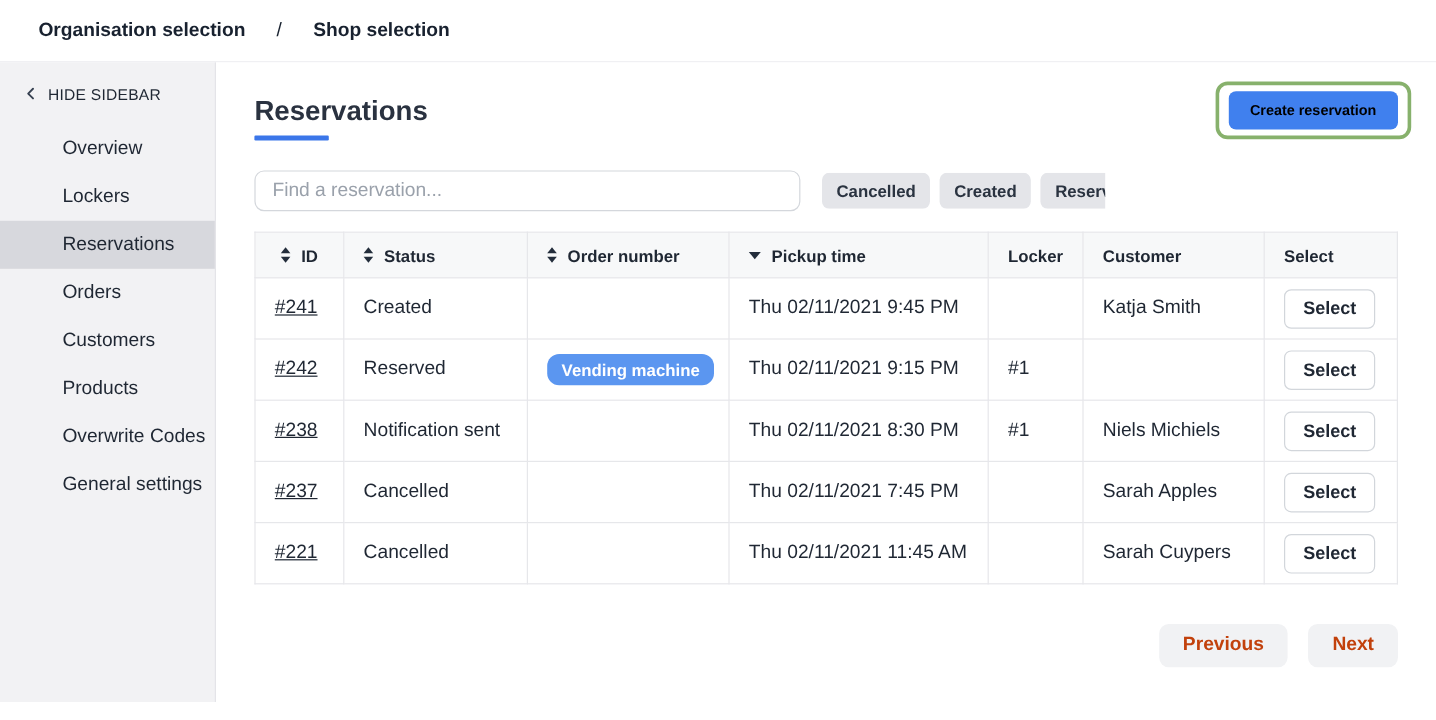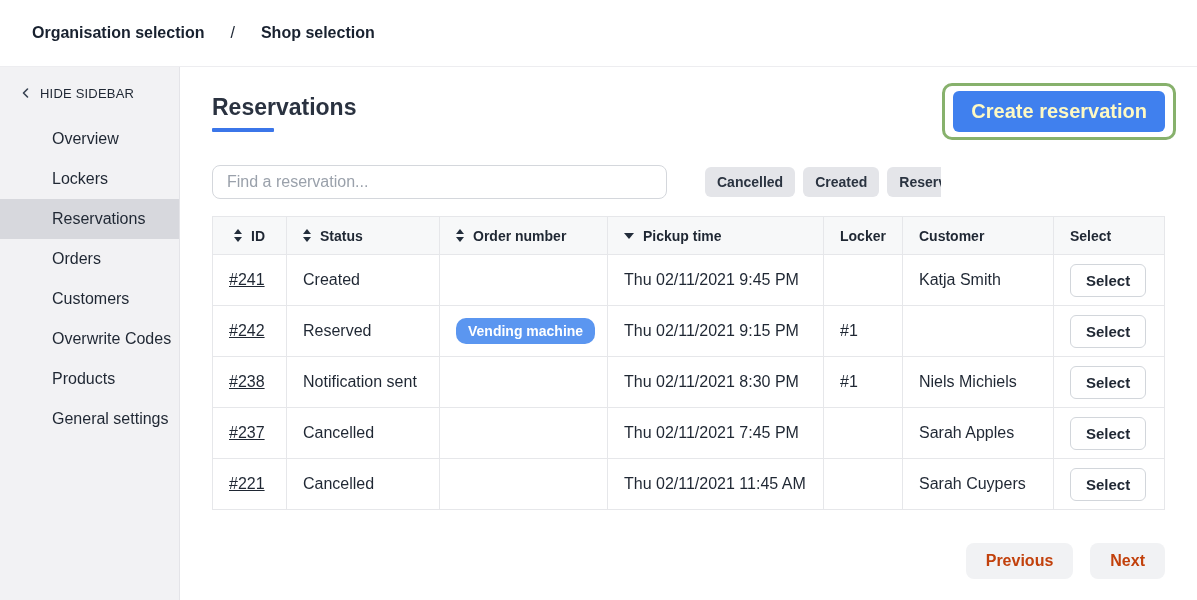--- a/index.html
+++ b/index.html
@@ -3,21 +3,21 @@
 <meta charset="utf-8">
 <style>
   * { margin:0; padding:0; box-sizing:border-box; }
   html,body { width:1197px; height:600px; }
   body {
     font-family:"Liberation Sans","DejaVu Sans",sans-serif;
     background:#ffffff; color:#1f2733; overflow:hidden;
   }
 
   
-  .topbar { height:67px; display:flex; align-items:center; padding:0 33px 0 32px; background:#fff; border-bottom:1px solid #ededf0; }
+  .topbar { height:52px; display:flex; align-items:center; padding:0 33px 0 32px; background:#fff; border-bottom:1px solid #ededf0; }
   .breadcrumb { display:flex; align-items:center; gap:26px; font-size:16px; }
   .crumb { font-weight:700; color:#18212f; cursor:pointer; }
   .crumb-sep { font-weight:400; color:#18212f; }
   .topbar-right { margin-left:auto; display:flex; align-items:center; gap:25px; }
   .doc-btn { border:1px solid #e3e5e8; background:#fff; border-radius:8px; padding:7px 15px; font-size:16px; color:#1f2733; cursor:pointer; font-family:inherit; }
   .bell-wrap { width:24px; height:24px; display:flex; align-items:center; justify-content:center; cursor:pointer; }
   .avatar { width:30px; height:30px; border-radius:50%; background:#74bd63; color:#fff; display:flex; align-items:center; justify-content:center; font-size:14px; font-weight:700; cursor:pointer; }
 
   
   .app-body { display:flex; height:533px; }
@@ -28,24 +28,24 @@
   .nav { margin-top:14px; display:flex; flex-direction:column; }
   .nav-item { height:40px; display:flex; align-items:center; padding-left:52px; font-size:16px; font-weight:500; color:#1f2733; cursor:pointer; white-space:nowrap; }
   .nav-item.active { background:#d7d8dd; }
 
   
   .main { flex:1; padding:27px 33px 0 32px; background:#fff; }
   .main-header { display:flex; justify-content:space-between; align-items:flex-start; }
   .page-title { font-size:23px; font-weight:700; color:#2a3240; }
   .title-underline { width:62px; height:4px; background:#3b76e9; margin-top:7px; border-radius:1px; }
   .create-wrap { border:3px solid #87b16c; border-radius:10px; padding:5px 8px; margin:-11px -11px 0 0; }
-  .create-btn { background:#4080ee; color:#fef9c3; border:none; border-radius:6px; padding:9px 18px; font-size:20px; font-weight:700; cursor:pointer; font-family:inherit; }
-
-  
-  .filter-row { display:flex; align-items:center; margin-top:25px;gap:20px; }
+  .create-btn { background:#4080ee; color:#000000; border:none; border-radius:6px; padding:9px 18px; font-size:12px; font-weight:700; cursor:pointer; font-family:inherit; }
+
+  
+  .filter-row { display:flex; align-items:center; margin-top:25px; }
   .search-input { width:455px; height:34px; border:1px solid #d4d7dc; border-radius:8px; padding:0 14px; font-size:16px; color:#1f2733; outline:none; font-family:inherit; }
   .search-input::placeholder { color:#9aa1ab; }
   .chips { display:flex; gap:8px; overflow:hidden; width:236px; margin-left:18px; flex:none; }
   .chip { flex:none; background:#e4e5e9; border-radius:6px; padding:7px 12px; font-size:14px; font-weight:700; color:#2a3340; white-space:nowrap; cursor:pointer; }
   .date-select { margin-left:10px; flex:1; height:34px; border:1px solid #d4d7dc; border-radius:8px; background:#fff; display:flex; align-items:center; justify-content:space-between; padding:0 13px; font-size:16px; color:#1f2733; cursor:pointer; }
 
   
   .res-table { margin-top:17px; border-collapse:collapse; table-layout:fixed; width:952px; }
   .res-table th, .res-table td { border:1px solid #e6e7ea; }
   .res-table thead th { background:#f7f8f9; height:38px; font-size:14px; font-weight:600; text-align:left; padding:0 6px 0 16px; color:#1f2733; }
@@ -86,22 +86,22 @@
         <polyline points="7.5,2 3.5,6 7.5,10"></polyline>
       </svg>
       <span>HIDE SIDEBAR</span>
     </div>
     <nav class="nav">
         <div class="nav-item">Overview</div>
         <div class="nav-item">Lockers</div>
         <div class="nav-item active">Reservations</div>
         <div class="nav-item">Orders</div>
         <div class="nav-item">Customers</div>
+        <div class="nav-item">Products</div>
         <div class="nav-item">Overwrite Codes</div>
-        <div class="nav-item">Products</div>
         <div class="nav-item">General settings</div>
       </nav>
   </aside>
 
   <main class="main">
 
     <div class="main-header">
       <div>
         <h1 class="page-title">Reservations</h1>
         <div class="title-underline"></div>

